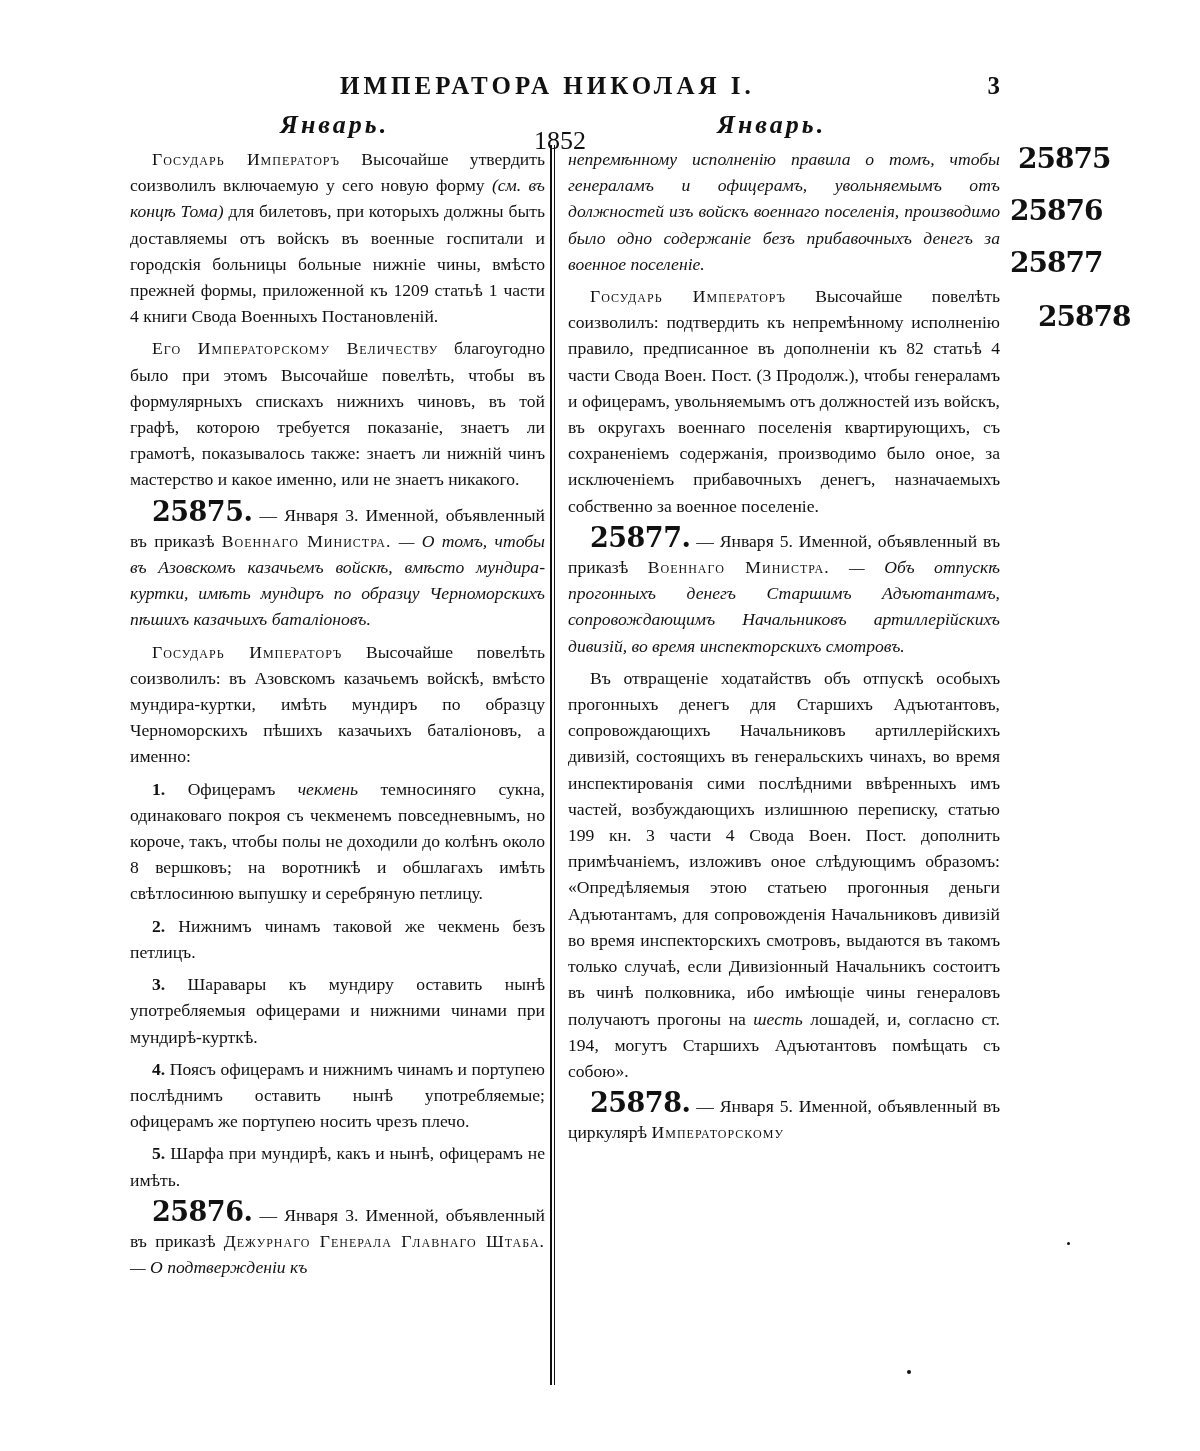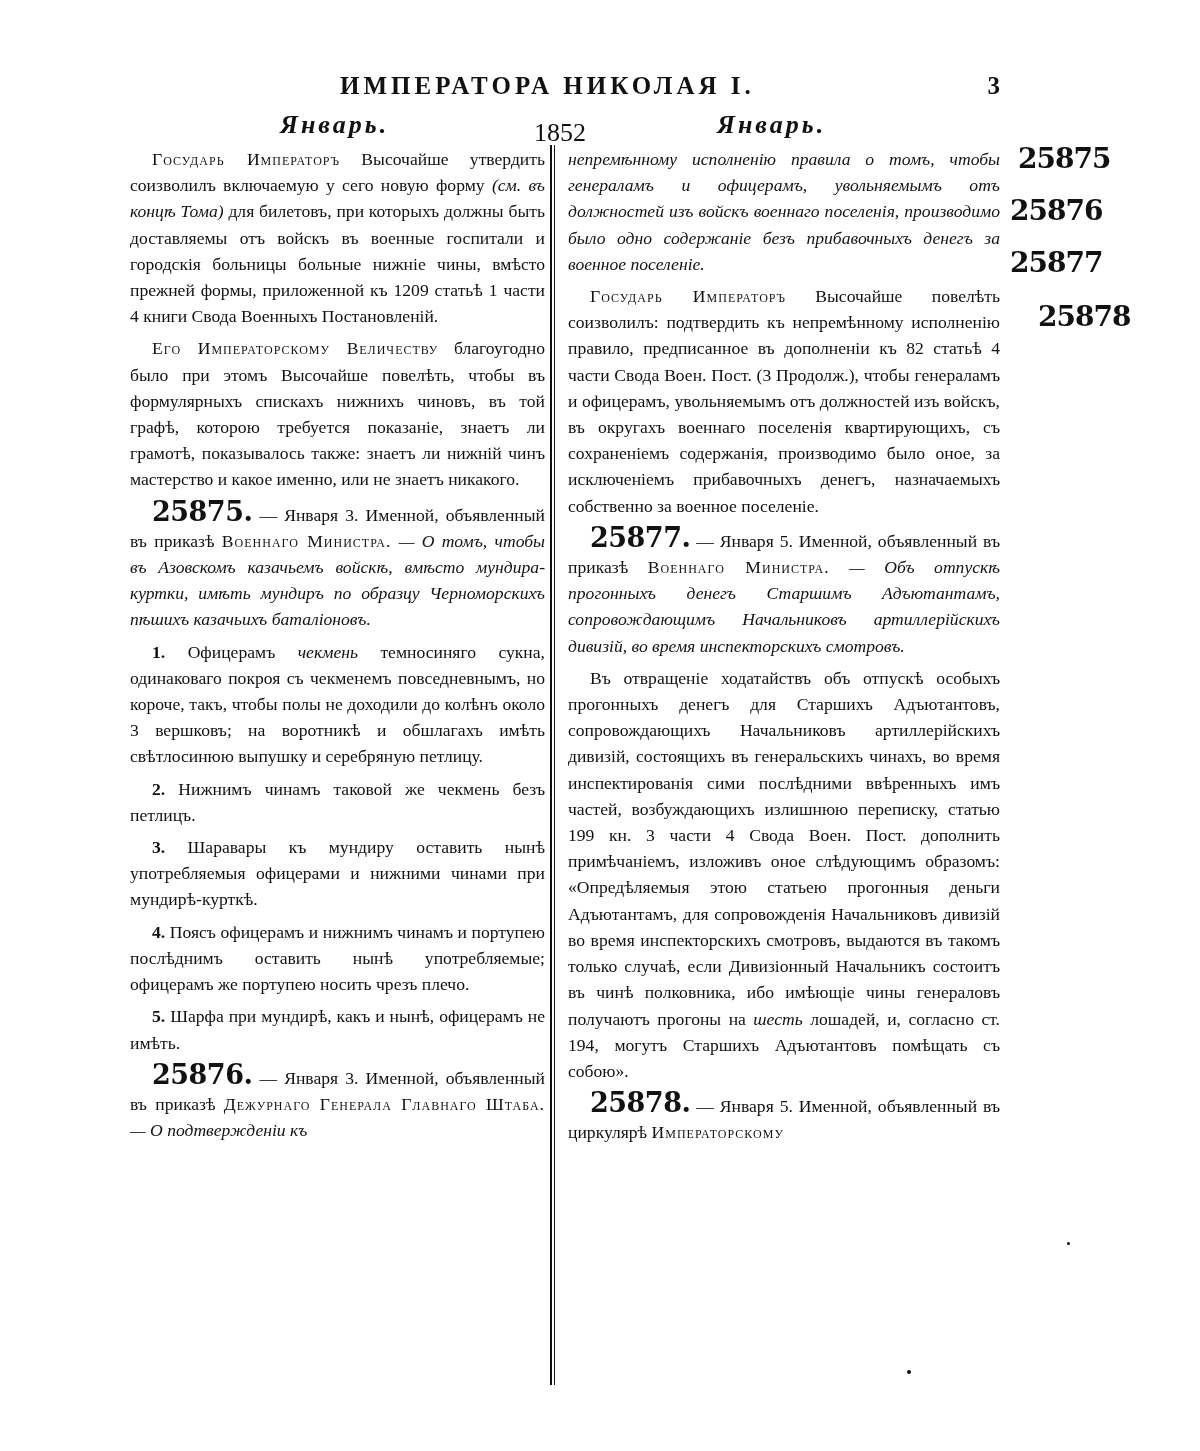--- a/index.html
+++ b/index.html
@@ -9,21 +9,21 @@
 
   .running-head { position: absolute; top: 72px; left: 340px; width: 660px; height: 36px; }
   .running-title { position: absolute; left: 0; top: 0; font-family: "Liberation Serif", serif;
       font-weight: bold; font-size: 25px; letter-spacing: 4px; }
   .page-number { position: absolute; right: 0; top: 0; font-weight: bold; font-size: 25px;
       font-family: "Liberation Serif", serif; }
 
   .date-line { position: absolute; top: 110px; left: 280px; width: 560px; height: 30px;
       font-family: Liberation Serif, serif; font-size: 26px; }
   .month-left { position: absolute; left: 0; top: 0; font-style: italic; font-weight: bold; letter-spacing: 3px; }
-  .year { position: absolute; left: 254px; top: 8px; }
+  .year { position: absolute; left: 254px; top: 16px; }
   .month-right { position: absolute; left: 437px; top: 0; font-style: italic; font-weight: bold; letter-spacing: 3px; }
 
   .column { position: absolute; top: 146px; font-family: "Liberation Serif", serif;
       font-size: 17.6px; line-height: 26.2px; text-align: justify; }
   .col-left { left: 130px; width: 415px; }
   .col-right { left: 568px; width: 432px; }
 
   .divider { position: absolute; left: 548px; top: 145px; width: 10px; height: 1240px; }
   .divider .line { position: absolute; top: 0; bottom: 0; width: 2px; background: #111; }
   .divider .l1 { left: 2px; }
@@ -70,21 +70,24 @@
     <p class="ind">
       <span class="caps">Государь Императоръ</span><span> Высочайше утвердить соизволилъ включаемую у сего новую форму </span><span class="it">(см. въ концѣ Тома)</span><span> для билетовъ, при которыхъ должны быть доставляемы отъ войскъ въ военные госпитали и городскія больницы больные нижніе чины, вмѣсто прежней формы, приложенной къ 1209 статьѣ 1 части 4 книги Свода Военныхъ Постановленій.</span>
     </p>
     <p class="ind">
       <span class="caps">Его Императорскому Величеству</span><span> благоугодно было при этомъ Высочайше повелѣть, чтобы въ формулярныхъ спискахъ нижнихъ чиновъ, въ той графѣ, которою требуется показаніе, знаетъ ли грамотѣ, показывалось также: знаетъ ли нижній чинъ мастерство и какое именно, или не знаетъ никакого.</span>
     </p>
     <p class="ind">
       <span class="num">25875.</span><span> — Января 3. Именной, объявленный въ приказѣ </span><span class="caps">Военнаго Министра.</span><span class="it"> — О томъ, чтобы въ Азовскомъ казачьемъ войскѣ, вмѣсто мундира-куртки, имѣть мундиръ по образцу Черноморскихъ пѣшихъ казачьихъ баталіоновъ.</span>
     </p>
     <p class="ind">
-      <b>1.</b><span> Офицерамъ </span><span class="it">чекмень</span><span> темносиняго сукна, одинаковаго покроя съ чекменемъ повседневнымъ, но короче, такъ, чтобы полы не доходили до колѣнъ около 3 вершковъ; на воротникѣ и обшлагахъ имѣть свѣтлосинюю выпушку и серебряную петлицу.</span>
+      <span class="caps">Государь Императоръ</span><span> Высочайше повелѣть соизволилъ: въ Азовскомъ казачьемъ войскѣ, вмѣсто мундира-куртки, имѣть мундиръ по образцу Черноморскихъ пѣшихъ казачьихъ баталіоновъ, а именно:</span>
+    </p>
+    <p class="ind">
+      <b>1.</b><span> Офицерамъ </span><span class="it">чекмень</span><span> темносиняго сукна, одинаковаго покроя съ чекменемъ повседневнымъ, но короче, такъ, чтобы полы не доходили до колѣнъ около 8 вершковъ; на воротникѣ и обшлагахъ имѣть свѣтлосинюю выпушку и серебряную петлицу.</span>
     </p>
     <p class="ind">
       <b>2.</b><span> Нижнимъ чинамъ таковой же чекмень безъ петлицъ.</span>
     </p>
     <p class="ind">
       <b>3.</b><span> Шаравары къ мундиру оставить нынѣ употребляемыя офицерами и нижними чинами при мундирѣ-курткѣ.</span>
     </p>
     <p class="ind">
       <b>4.</b><span> Поясъ офицерамъ и нижнимъ чинамъ и портупею послѣднимъ оставить нынѣ употребляемые; офицерамъ же портупею носить чрезъ плечо.</span>
     </p>

